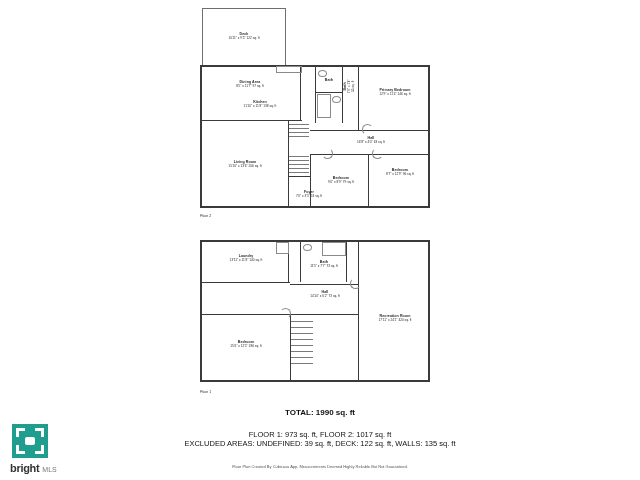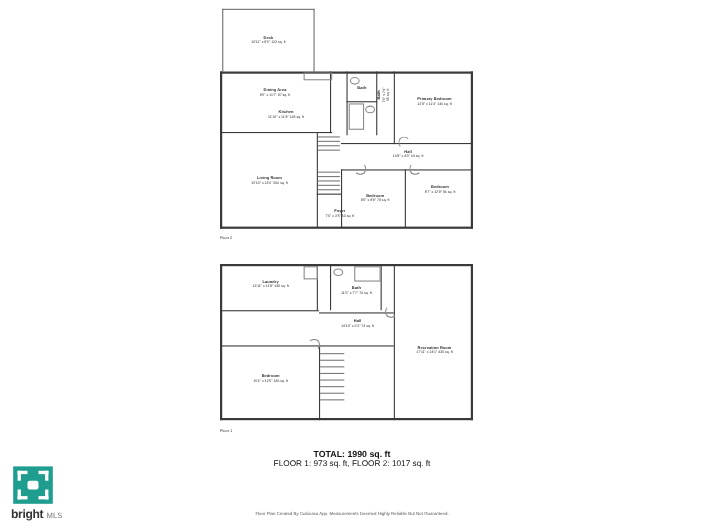--- a/index.html
+++ b/index.html
@@ -21,21 +21,21 @@
   .room .dim{font-size:3.2px;}
   .floorlabel{position:absolute;font-size:3.6px;color:#333;}
   .stairs{position:absolute;}
   .stairs div{position:absolute;background:#7a7a7a;height:0.7px;left:0;right:0;}
   .door{position:absolute;border:0.7px solid #8a8a8a;border-radius:50%;}
   .fix{position:absolute;border:0.7px solid #8a8a8a;}
   .fixr{position:absolute;border:0.7px solid #8a8a8a;border-radius:50%;}
 
   #totals{position:absolute;left:0;right:0;text-align:center;}
   #totals .t1{font-size:8px;font-weight:bold;color:#111;}
-  #totals .t2{font-size:7.5px;color:#111;}
+  #totals .t2{font-size:7.5px;color:#111;margin-top:13px;}
   #totals .t3{font-size:7.5px;color:#111;}
   #credit{position:absolute;left:0;right:0;text-align:center;font-size:4px;color:#555;}
 
   #logo{position:absolute;left:12px;top:424px;width:36px;height:34px;background:#1f9d8f;}
   #logo .g{position:absolute;background:#ffffff;}
   #brand{position:absolute;left:10px;top:462px;font-size:11px;font-weight:bold;color:#333;letter-spacing:-0.3px;}
   #brand .mls{font-size:7px;font-weight:normal;color:#777;margin-left:3px;letter-spacing:0;}
 </style>
 </head>
 <body>
@@ -192,20 +192,21 @@
       <div class="nm">Bedroom</div>
       <div class="dim">15'6" x 12'5" 186 sq. ft</div>
     </div>
 
     <div class="floorlabel" style="left:10px;top:158px;">Floor 1</div>
   </div>
 
   <div id="totals" style="top:408px;">
     <div class="t1">TOTAL: 1990 sq. ft</div>
     <div class="t2">FLOOR 1: 973 sq. ft, FLOOR 2: 1017 sq. ft</div>
+    <div class="t3">EXCLUDED AREAS: UNDEFINED: 39 sq. ft, DECK: 122 sq. ft, WALLS: 135 sq. ft</div>
   </div>
   <div id="credit" style="top:464px;">Floor Plan Created By Cubicasa App. Measurements Deemed Highly Reliable But Not Guaranteed.</div>
 
   <div id="logo">
     <div class="g" style="left:4px;top:4px;width:9px;height:3px;"></div>
     <div class="g" style="left:4px;top:4px;width:3px;height:9px;"></div>
     <div class="g" style="left:23px;top:4px;width:9px;height:3px;"></div>
     <div class="g" style="left:29px;top:4px;width:3px;height:9px;"></div>
     <div class="g" style="left:4px;top:21px;width:3px;height:9px;"></div>
     <div class="g" style="left:4px;top:27px;width:9px;height:3px;"></div>

